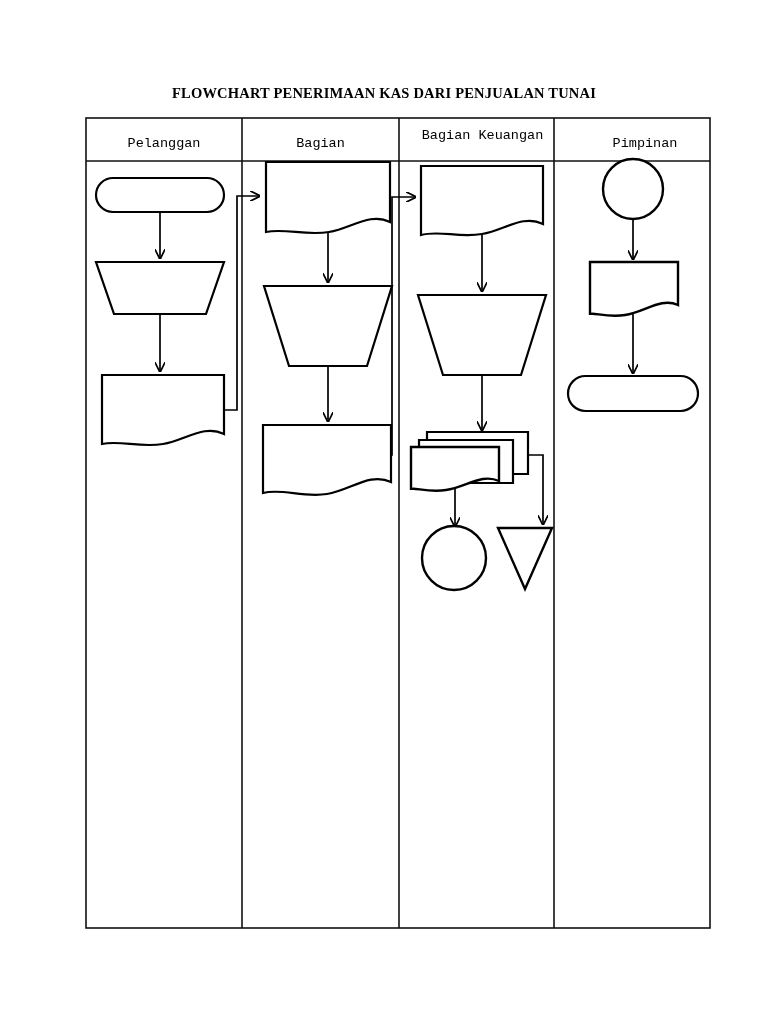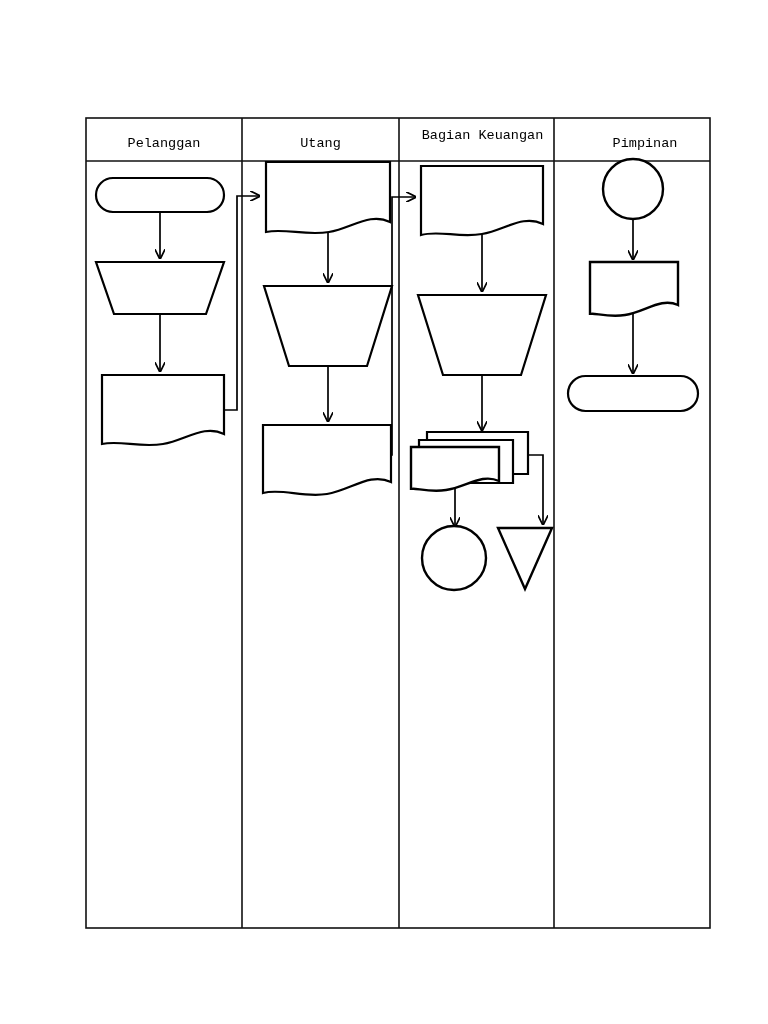--- a/index.html
+++ b/index.html
@@ -68,23 +68,24 @@
     font-weight: bold;
     font-size: 8px;
     color: #000;
   }
 </style>
 </head>
 <body>
 
 <div id="page">
 
+  <div id="chart-title">FLOWCHART PENERIMAAN KAS DARI PENJUALAN TUNAI</div>
 
   <div class="lane-header-label" style="left:86px; top:136px; width:156px;">Pelanggan</div>
-  <div class="lane-header-label" style="left:242px; top:136px; width:157px;">Utang</div>
+  <div class="lane-header-label" style="left:242px; top:136px; width:157px;">Bagian</div>
   <div class="lane-header-label" style="left:399px; top:128px; width:167px;">Bagian Keuangan</div>
   <div class="lane-header-label" style="left:554px; top:136px; width:182px;">Pimpinan</div>
 
   <div class="node-label big" style="left:104px; top:188px; width:112px;">Start</div>
 
   <div class="node-label" style="left:104px; top:271px; width:112px;">Melakukan</div>
   <div class="node-label" style="left:104px; top:287px; width:112px;">Pembayaran</div>
 
   <div class="node-label" style="left:100px; top:383px; width:124px;">Data Pembayaran</div>
   <div class="node-label" style="left:100px; top:399px; width:124px;">(Utang)</div>

